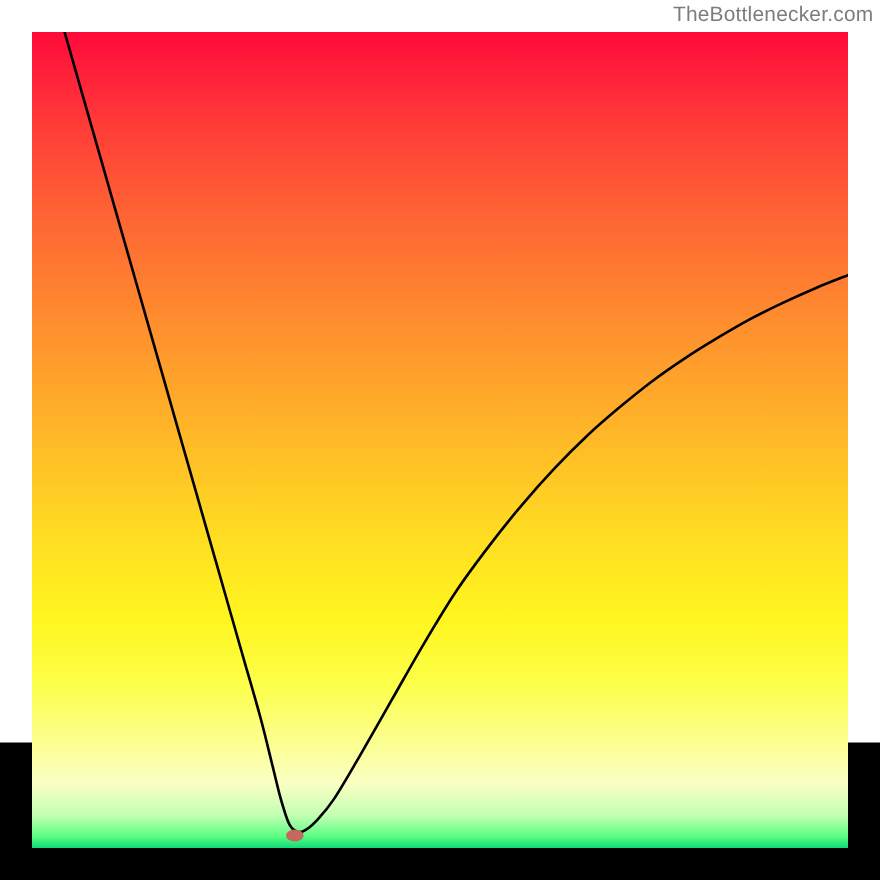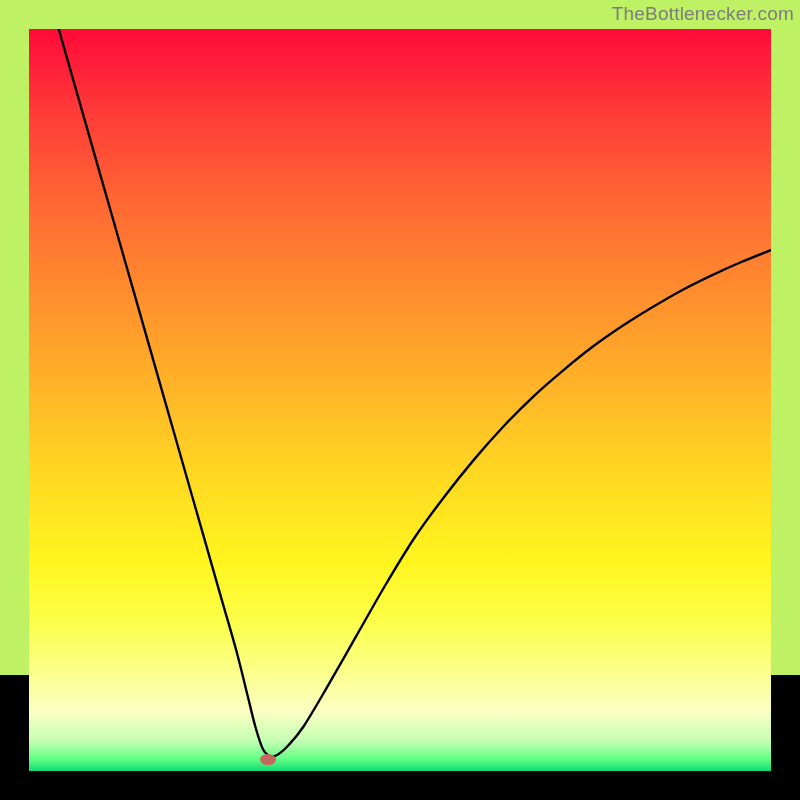--- a/index.html
+++ b/index.html
@@ -10,21 +10,21 @@
     background: #000;
     overflow: hidden;
     font-family: Arial, Helvetica, sans-serif;
   }
   .frame {
     position: absolute;
     left: 0;
     top: 0;
     width: 800px;
     height: 675px;
-    background: #bef264;
+    background: #ffffff;
   }
   .plot-area {
     position: absolute;
     left: 29px;
     top: 29px;
     width: 742px;
     height: 742px;
     overflow: hidden;
   }
   .gradient {

